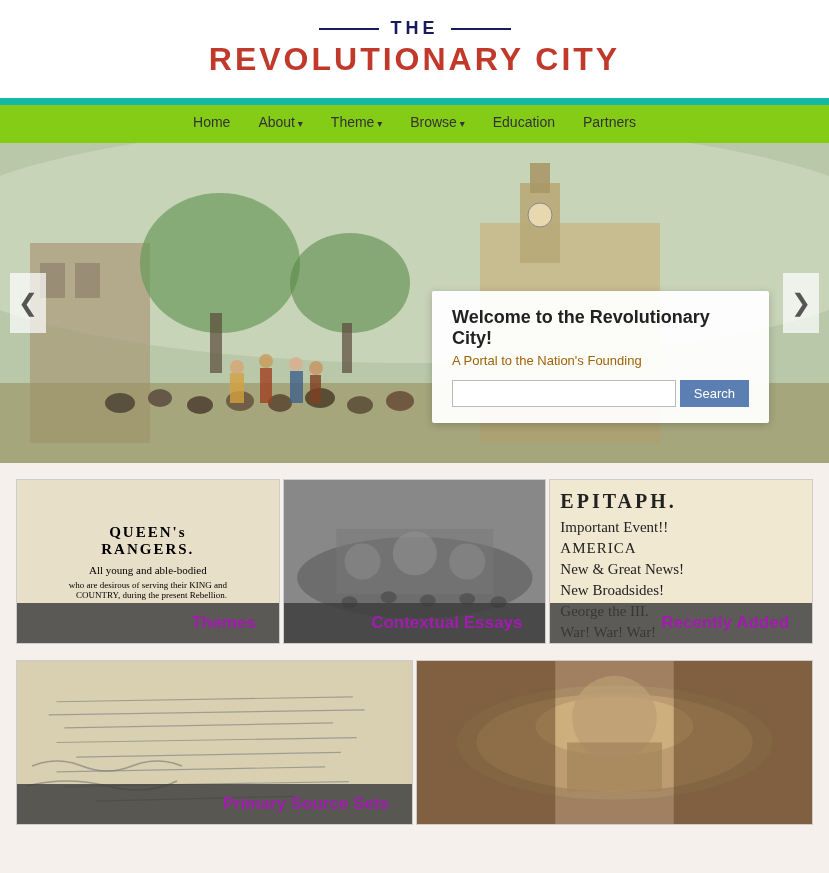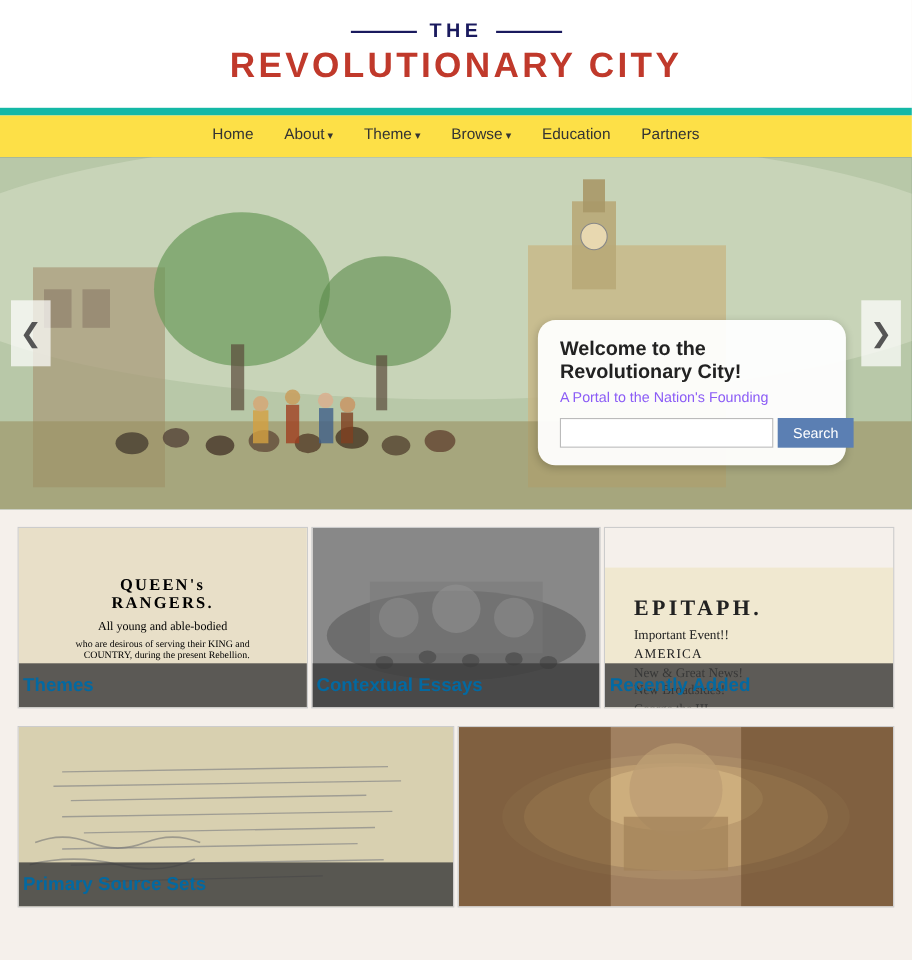--- a/index.html
+++ b/index.html
@@ -36,21 +36,21 @@
       font-size: 32px;
       font-weight: bold;
       color: #c0392b;
       letter-spacing: 3px;
       font-family: Arial, sans-serif;
       margin-bottom: 10px;
     }
 
     
     nav {
-      background: #fde047;
+      background: #84cc16;
       text-align: center;
       padding: 8px 0 12px;
     }
     nav a {
       color: #333;
       text-decoration: none;
       font-size: 14px;
       margin: 0 12px;
       font-family: Arial, sans-serif;
     }
@@ -100,35 +100,35 @@
       justify-content: center;
     }
     .carousel-btn-left { left: 10px; }
     .carousel-btn-right { right: 10px; }
 
     .carousel-popup {
       position: absolute;
       right: 60px;
       bottom: 40px;
       background: rgba(255,255,255,0.95);
-      border-radius: 16px;
+      border-radius: 2px;
       padding: 16px 20px;
-      width: 280px;
+      width: 337px;
       box-shadow: 0 2px 8px rgba(0,0,0,0.2);
     }
     .popup-title {
       font-size: 18px;
       font-weight: bold;
       color: #222;
       margin-bottom: 4px;
       font-family: Arial, sans-serif;
     }
     .popup-subtitle {
       font-size: 13px;
-      color: #8b5cf6;
+      color: #a16207;
       margin-bottom: 12px;
       font-family: Arial, sans-serif;
     }
     .search-row {
       display: flex;
       gap: 4px;
     }
     .search-input {
       flex: 1;
       border: 1px solid #bbb;
@@ -163,23 +163,23 @@
       overflow: hidden;
       cursor: pointer;
       border: 1px solid #ccc;
     }
     .grid-label {
       position: absolute;
       bottom: 0;
       left: 0;
       right: 0;
       background: rgba(60,60,60,0.82);
-      color: #0369a1;
-      text-align: left;
-      padding: 10px 4px;
+      color: #a21caf;
+      text-align: right;
+      padding: 10px 23px;
       font-size: 17px;
       font-family: Arial, sans-serif;
       font-weight: bold;
     }
 
     
     .queens-text {
       font-family: 'Times New Roman', serif;
       text-align: center;
       padding: 8px;
@@ -312,24 +312,24 @@
           <ellipse cx="40%" cy="72%" rx="8" ry="6" fill="#555"></ellipse>
           <ellipse cx="55%" cy="74%" rx="8" ry="6" fill="#555"></ellipse>
           <ellipse cx="70%" cy="73%" rx="8" ry="6" fill="#555"></ellipse>
           <ellipse cx="82%" cy="75%" rx="8" ry="6" fill="#555"></ellipse>
         </svg>
       </div>
       <div class="grid-label">Contextual Essays</div>
     </div>
 
     <div class="grid-item">
-      <div style="width:100%;height:100%;background:#f0e8d0;display:flex;align-items:flex-start;padding:20px;margin-top:36px;">
+      <div style="width:100%;height:100%;background:#f0e8d0;display:flex;align-items:flex-start;padding:4px;">
         <div class="epitaph-text" style="width:100%;">
           <div class="ep-title">EPITAPH.</div>
-          <div style="font-size:12px;line-height:1.4;">
+          <div style="font-size:15px;line-height:1.4;">
             Important Event!!<br>
             <span style="letter-spacing:1px;">AMERICA</span><br>
             New &amp; Great News!<br>
             New Broadsides!<br>
             George the III.<br>
             War! War! War!
           </div>
         </div>
       </div>
       <div class="grid-label">Recently Added</div>

